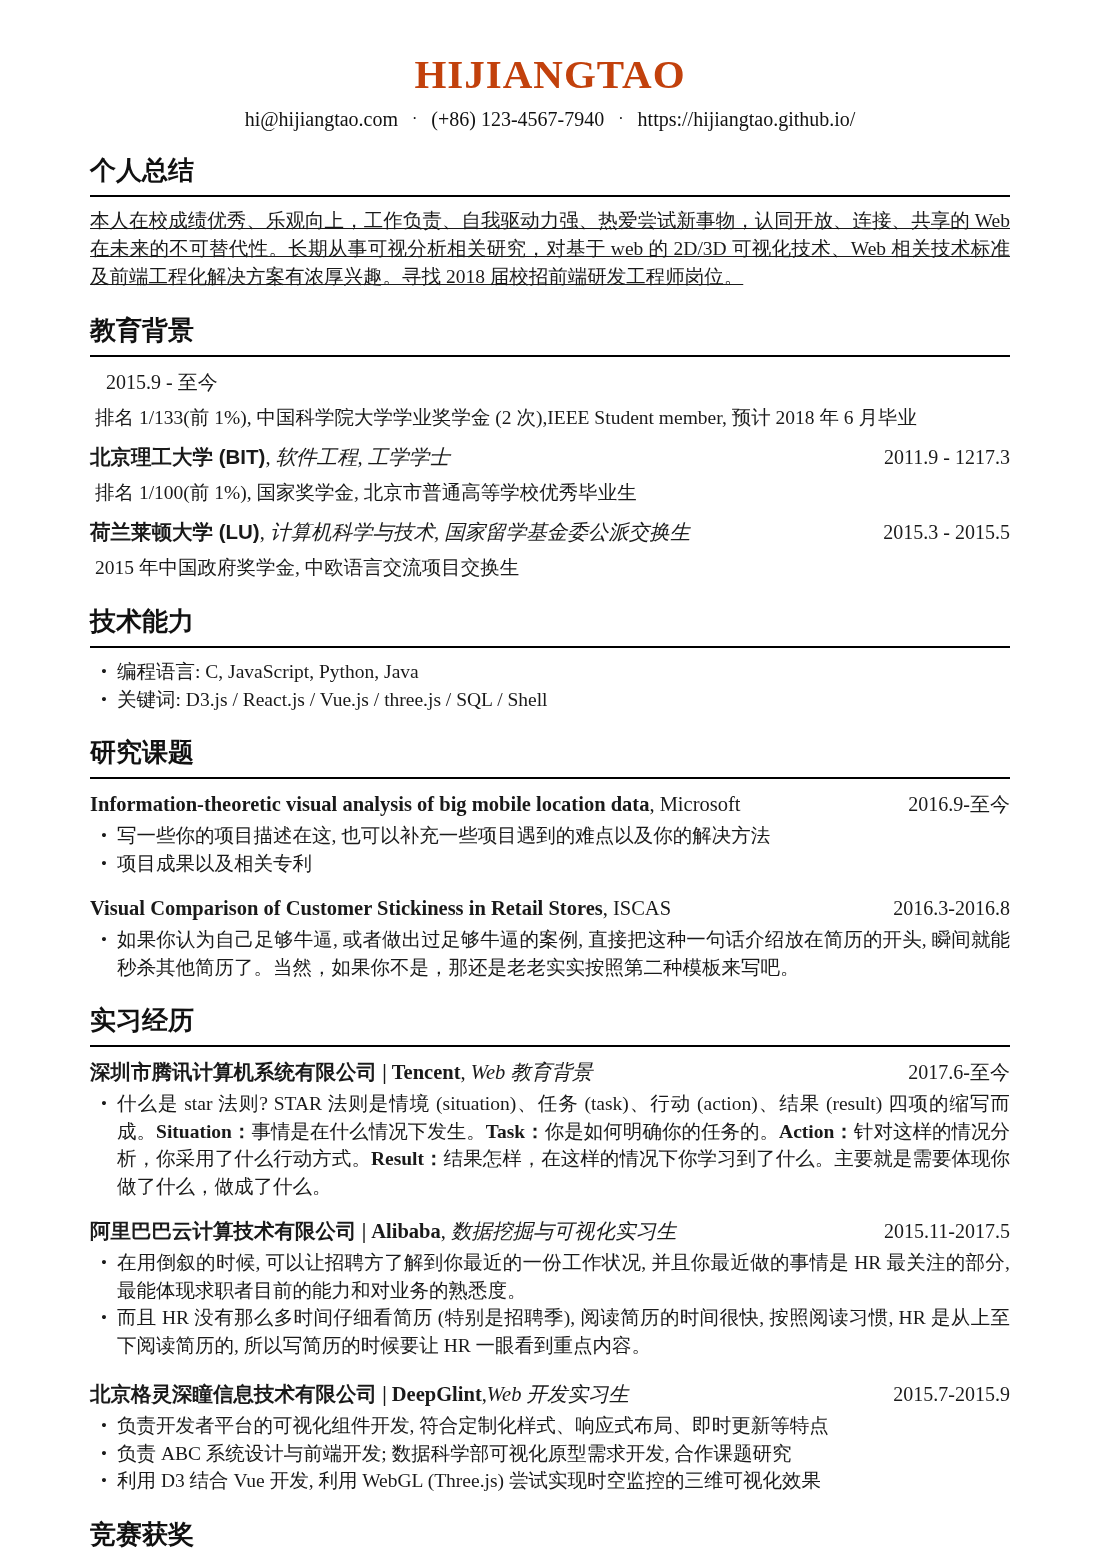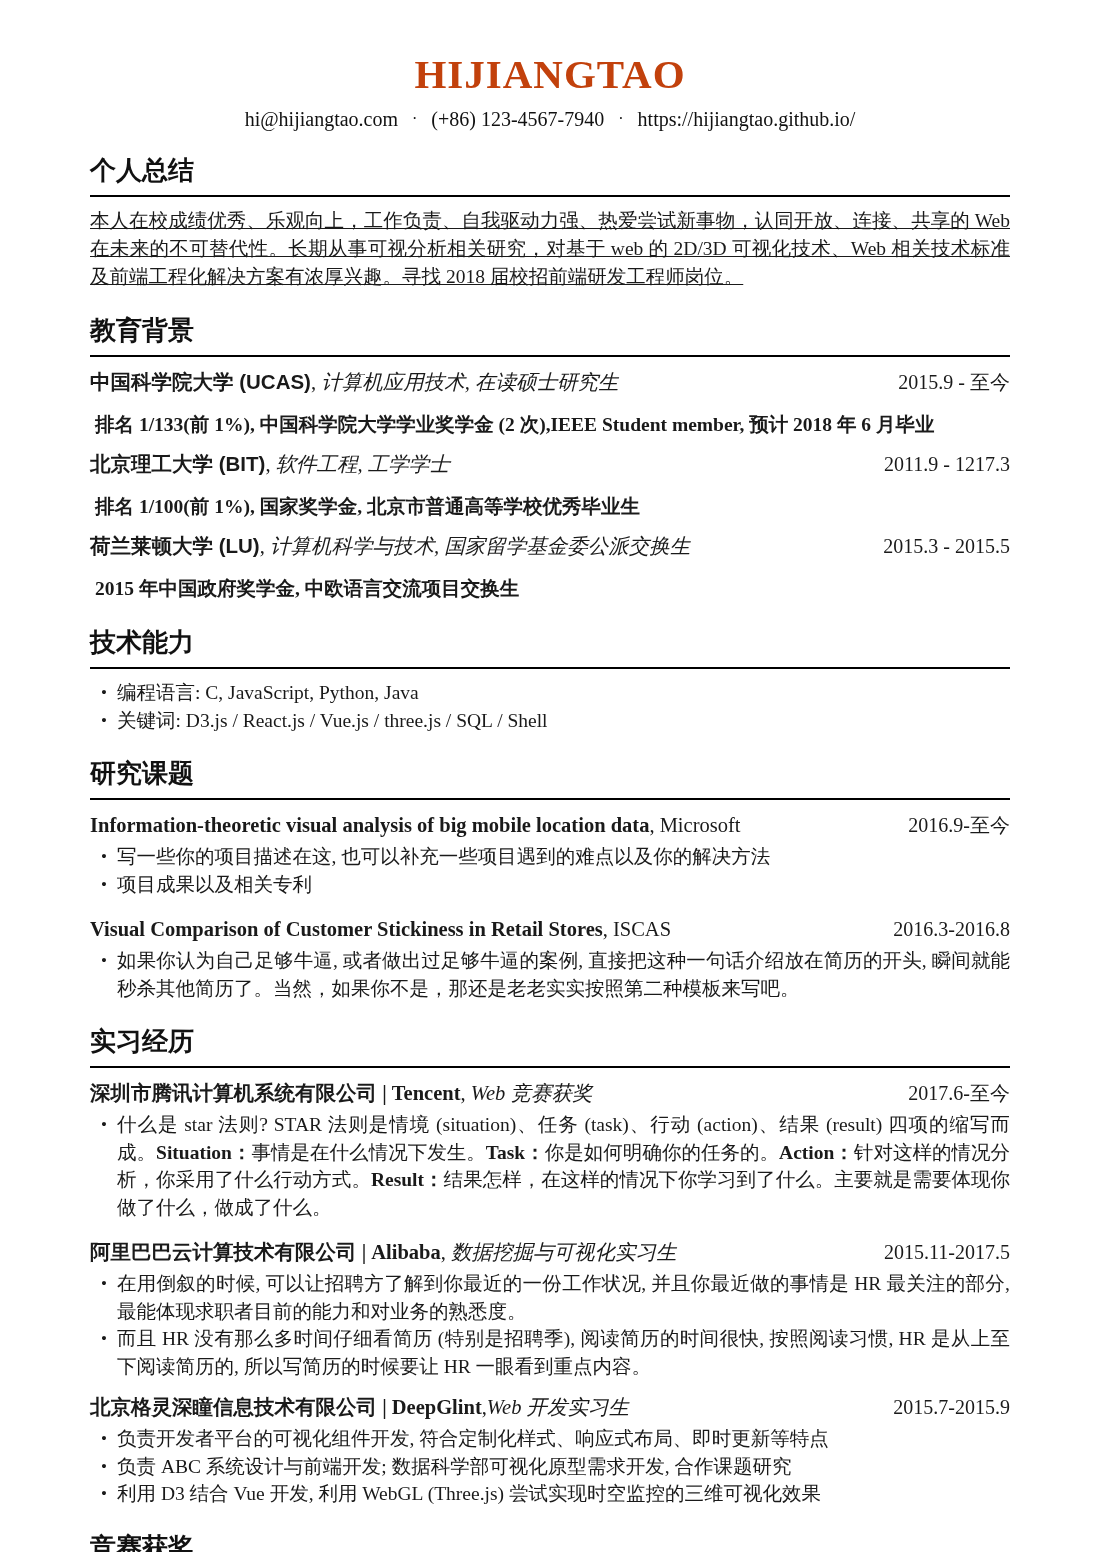--- a/index.html
+++ b/index.html
@@ -37,21 +37,21 @@
 
   
   .entry { margin-top:10px; }
   .entry:first-child { margin-top:8px; }
   .erow {
     display:flex; justify-content:space-between; align-items:baseline;
     font-size:20.5px; line-height:30px;
   }
   .etitle { flex:1 1 auto; }
   .edate { flex:0 0 auto; white-space:nowrap; font-size:20px; padding-left:16px; }
-  .edetail { margin-top:14px; padding-left:5px; font-size:19.5px; line-height:28px;font-weight:bold; }
+  .edetail { margin-top:7px; padding-left:5px; font-size:19.5px; line-height:28px; }
 
   
   .seg-hei { font-family:"Liberation Sans","DejaVu Sans",sans-serif; font-weight:700; }
   .seg-b   { font-weight:700; }
   .seg-kai { font-style:italic; }
 
   
   ul.bullets { margin:3px 0 0 0; padding:0; list-style:none; }
   ul.bullets li {
     position:relative; padding-left:27px; font-size:19.5px;
@@ -81,21 +81,20 @@
     <div class="sec-body">
       <p class="summary">本人在校成绩优秀、乐观向上，工作负责、自我驱动力强、热爱尝试新事物，认同开放、连接、共享的 Web 在未来的不可替代性。长期从事可视分析相关研究，对基于 web 的 2D/3D 可视化技术、Web 相关技术标准及前端工程化解决方案有浓厚兴趣。寻找 2018 届校招前端研发工程师岗位。</p>
     </div>
   </section>
 
   <section>
     <h2>教育背景</h2>
     <div class="sec-body">
       <div class="entry">
         <div class="erow">
-          <span class="etitle"><span class="seg-hei">中国科学院大学 (UCAS)</span><span>, </span><span class="seg-kai">计算机应用技术, 在读硕士研究生</span></span>
           <span class="edate">2015.9 - 至今</span>
         </div>
         <div class="edetail">排名 1/133(前 1%), 中国科学院大学学业奖学金 (2 次),IEEE Student member, 预计 2018 年 6 月毕业</div>
       </div>
       <div class="entry">
         <div class="erow">
           <span class="etitle"><span class="seg-hei">北京理工大学 (BIT)</span><span>, </span><span class="seg-kai">软件工程, 工学学士</span></span>
           <span class="edate">2011.9 - 1217.3</span>
         </div>
         <div class="edetail">排名 1/100(前 1%), 国家奖学金, 北京市普通高等学校优秀毕业生</div>
@@ -143,38 +142,38 @@
         </ul>
       </div>
     </div>
   </section>
 
   <section>
     <h2>实习经历</h2>
     <div class="sec-body">
       <div class="entry">
         <div class="erow">
-          <span class="etitle"><span class="seg-hei">深圳市腾讯计算机系统有限公司</span><span class="seg-b"> | Tencent</span><span>, </span><span class="seg-kai">Web 竞赛获奖</span></span>
+          <span class="etitle"><span class="seg-hei">深圳市腾讯计算机系统有限公司</span><span class="seg-b"> | Tencent</span><span>, </span><span class="seg-kai">Web 教育背景</span></span>
           <span class="edate">2017.6-至今</span>
         </div>
         <ul class="bullets">
           <li><span>什么是 star 法则? STAR 法则是情境 (situation)、任务 (task)、行动 (action)、结果 (result) 四项的缩写而成。</span><span class="seg-b">Situation：</span><span>事情是在什么情况下发生。</span><span class="seg-b">Task：</span><span>你是如何明确你的任务的。</span><span class="seg-b">Action：</span><span>针对这样的情况分析，你采用了什么行动方式。</span><span class="seg-b">Result：</span><span>结果怎样，在这样的情况下你学习到了什么。主要就是需要体现你做了什么，做成了什么。</span></li>
         </ul>
       </div>
       <div class="entry" style="margin-top:16px;">
         <div class="erow">
           <span class="etitle"><span class="seg-hei">阿里巴巴云计算技术有限公司</span><span class="seg-b"> | Alibaba</span><span>, </span><span class="seg-kai">数据挖掘与可视化实习生</span></span>
           <span class="edate">2015.11-2017.5</span>
         </div>
         <ul class="bullets">
           <li><span>在用倒叙的时候, 可以让招聘方了解到你最近的一份工作状况, 并且你最近做的事情是 HR 最关注的部分, 最能体现求职者目前的能力和对业务的熟悉度。</span></li>
           <li><span>而且 HR 没有那么多时间仔细看简历 (特别是招聘季), 阅读简历的时间很快, 按照阅读习惯, HR 是从上至下阅读简历的, 所以写简历的时候要让 HR 一眼看到重点内容。</span></li>
         </ul>
       </div>
-      <div class="entry" style="margin-top:12px;">
+      <div class="entry" style="margin-top:20px;">
         <div class="erow">
           <span class="etitle"><span class="seg-hei">北京格灵深瞳信息技术有限公司</span><span class="seg-b"> | DeepGlint</span><span>,</span><span class="seg-kai">Web 开发实习生</span></span>
           <span class="edate">2015.7-2015.9</span>
         </div>
         <ul class="bullets">
           <li><span>负责开发者平台的可视化组件开发, 符合定制化样式、响应式布局、即时更新等特点</span></li>
           <li><span>负责 ABC 系统设计与前端开发; 数据科学部可视化原型需求开发, 合作课题研究</span></li>
           <li><span>利用 D3 结合 Vue 开发, 利用 WebGL (Three.js) 尝试实现时空监控的三维可视化效果</span></li>
         </ul>
       </div>

